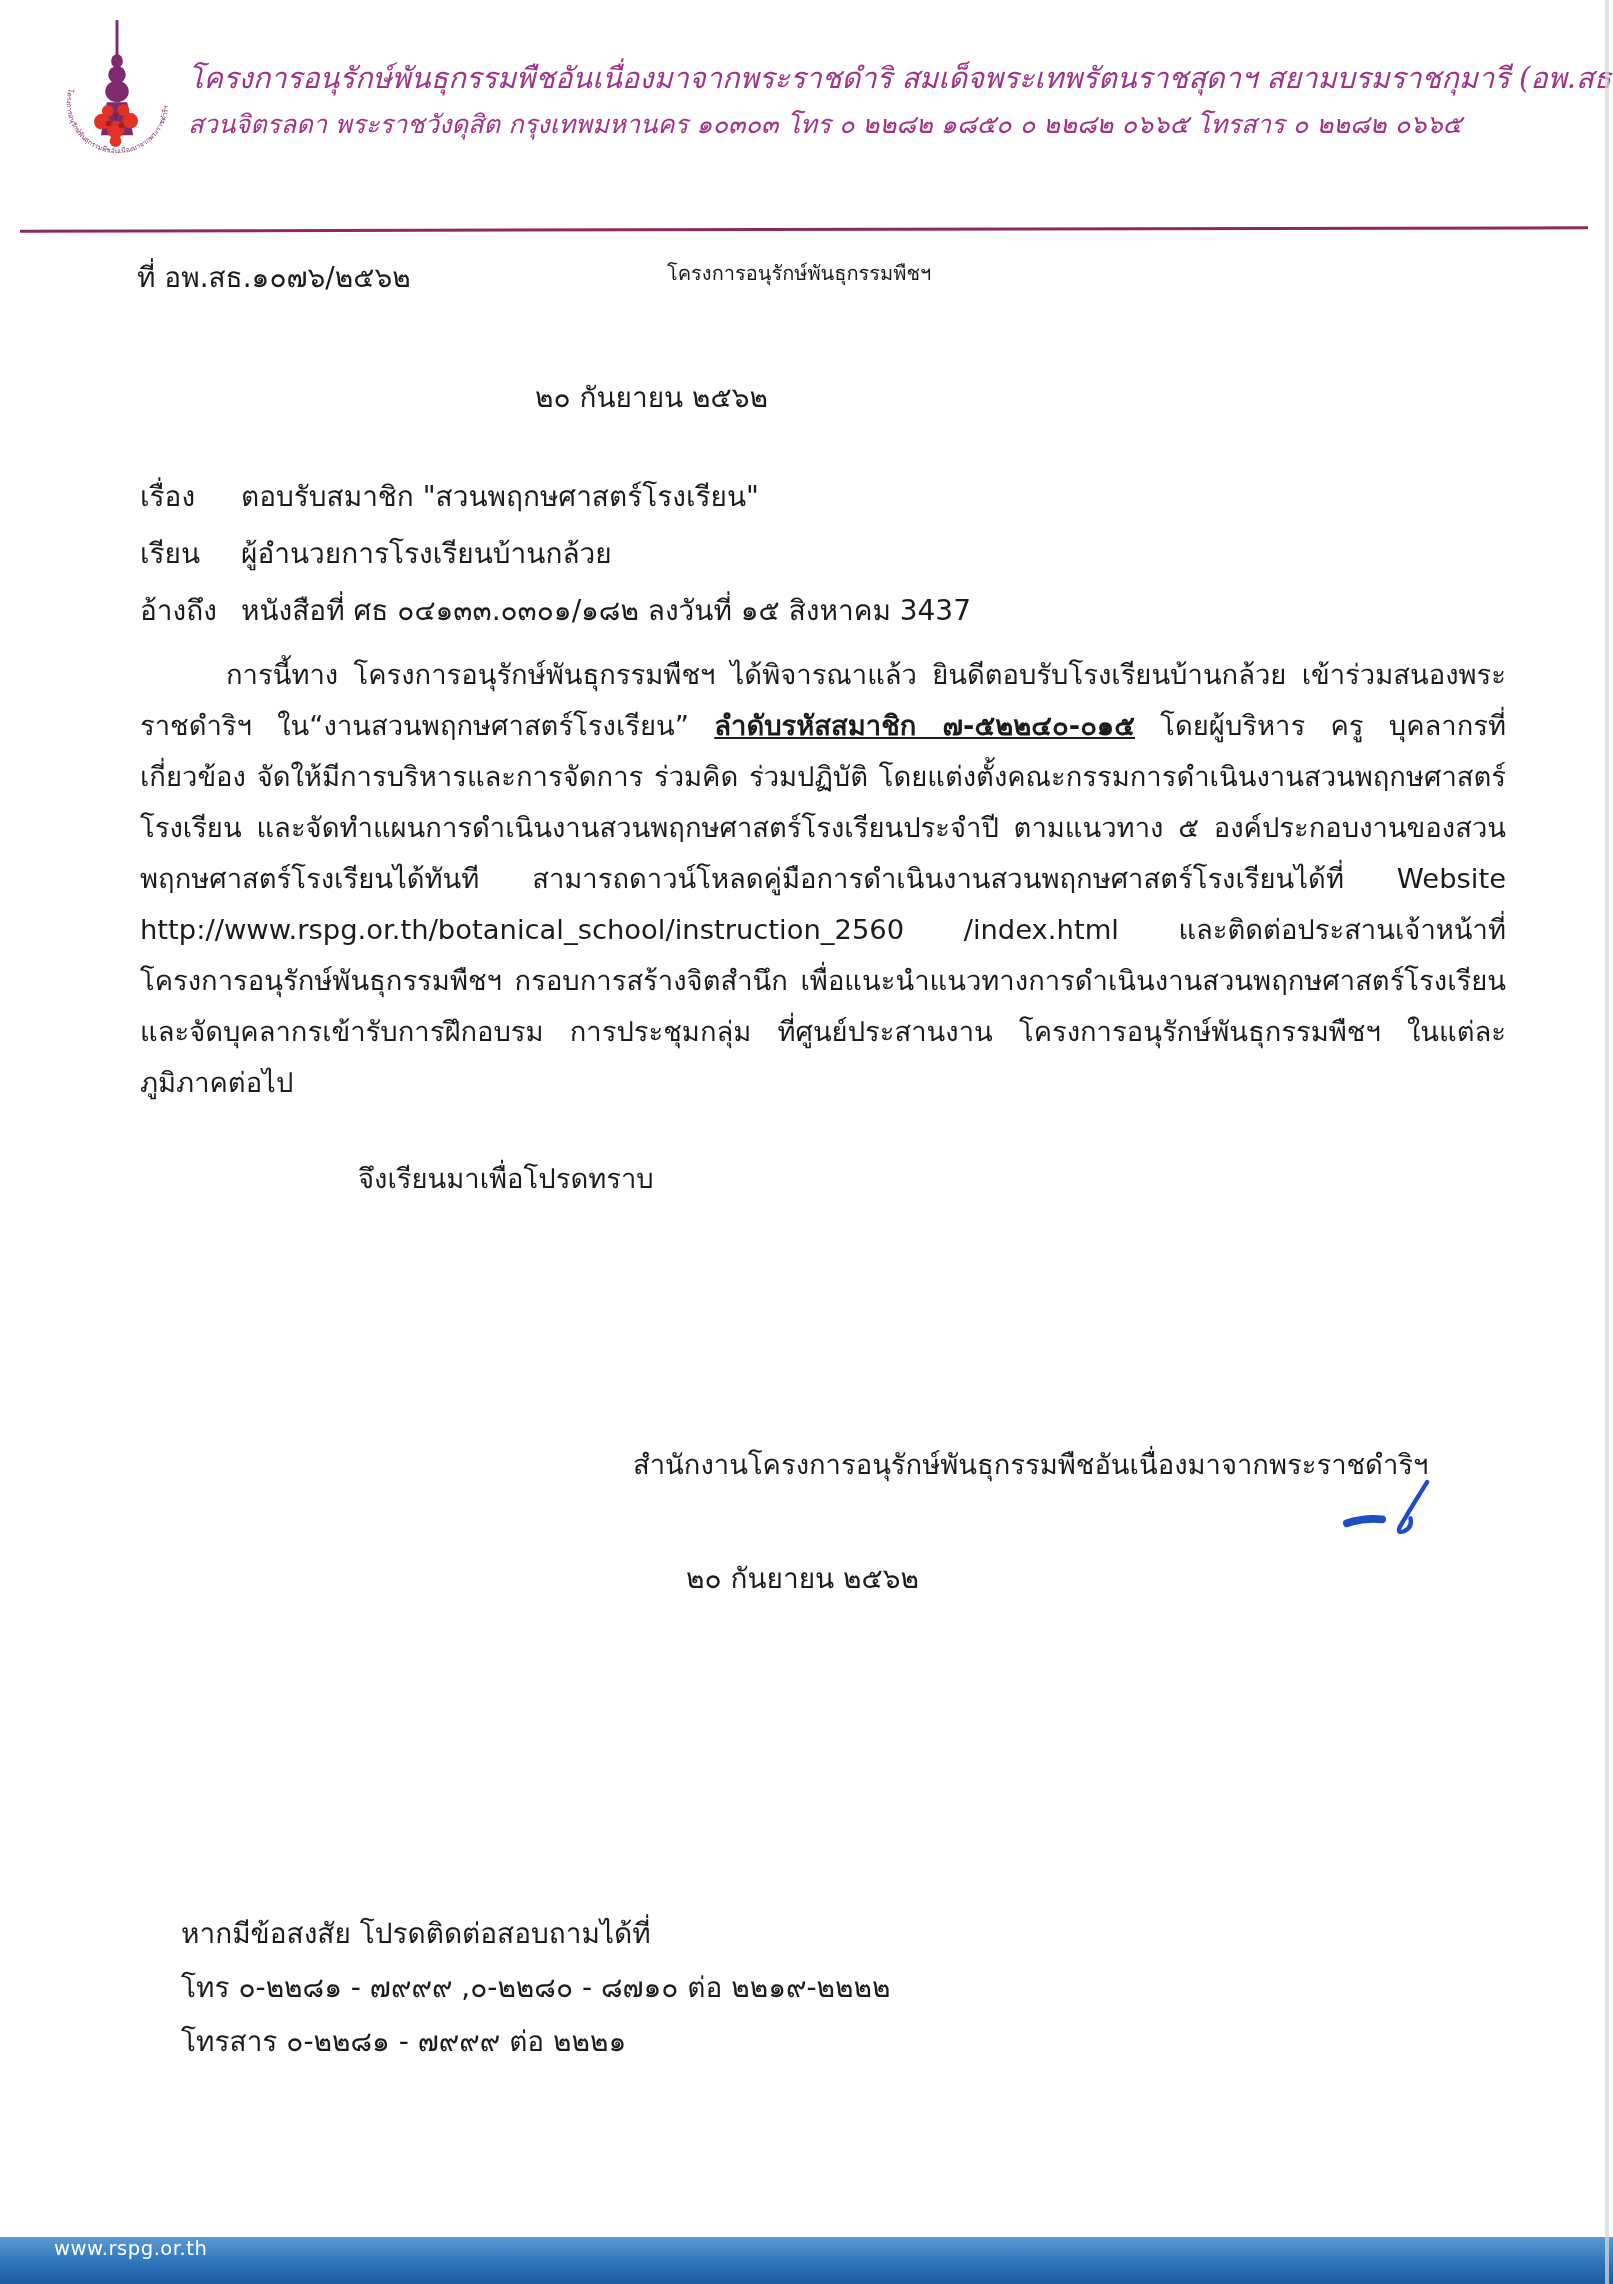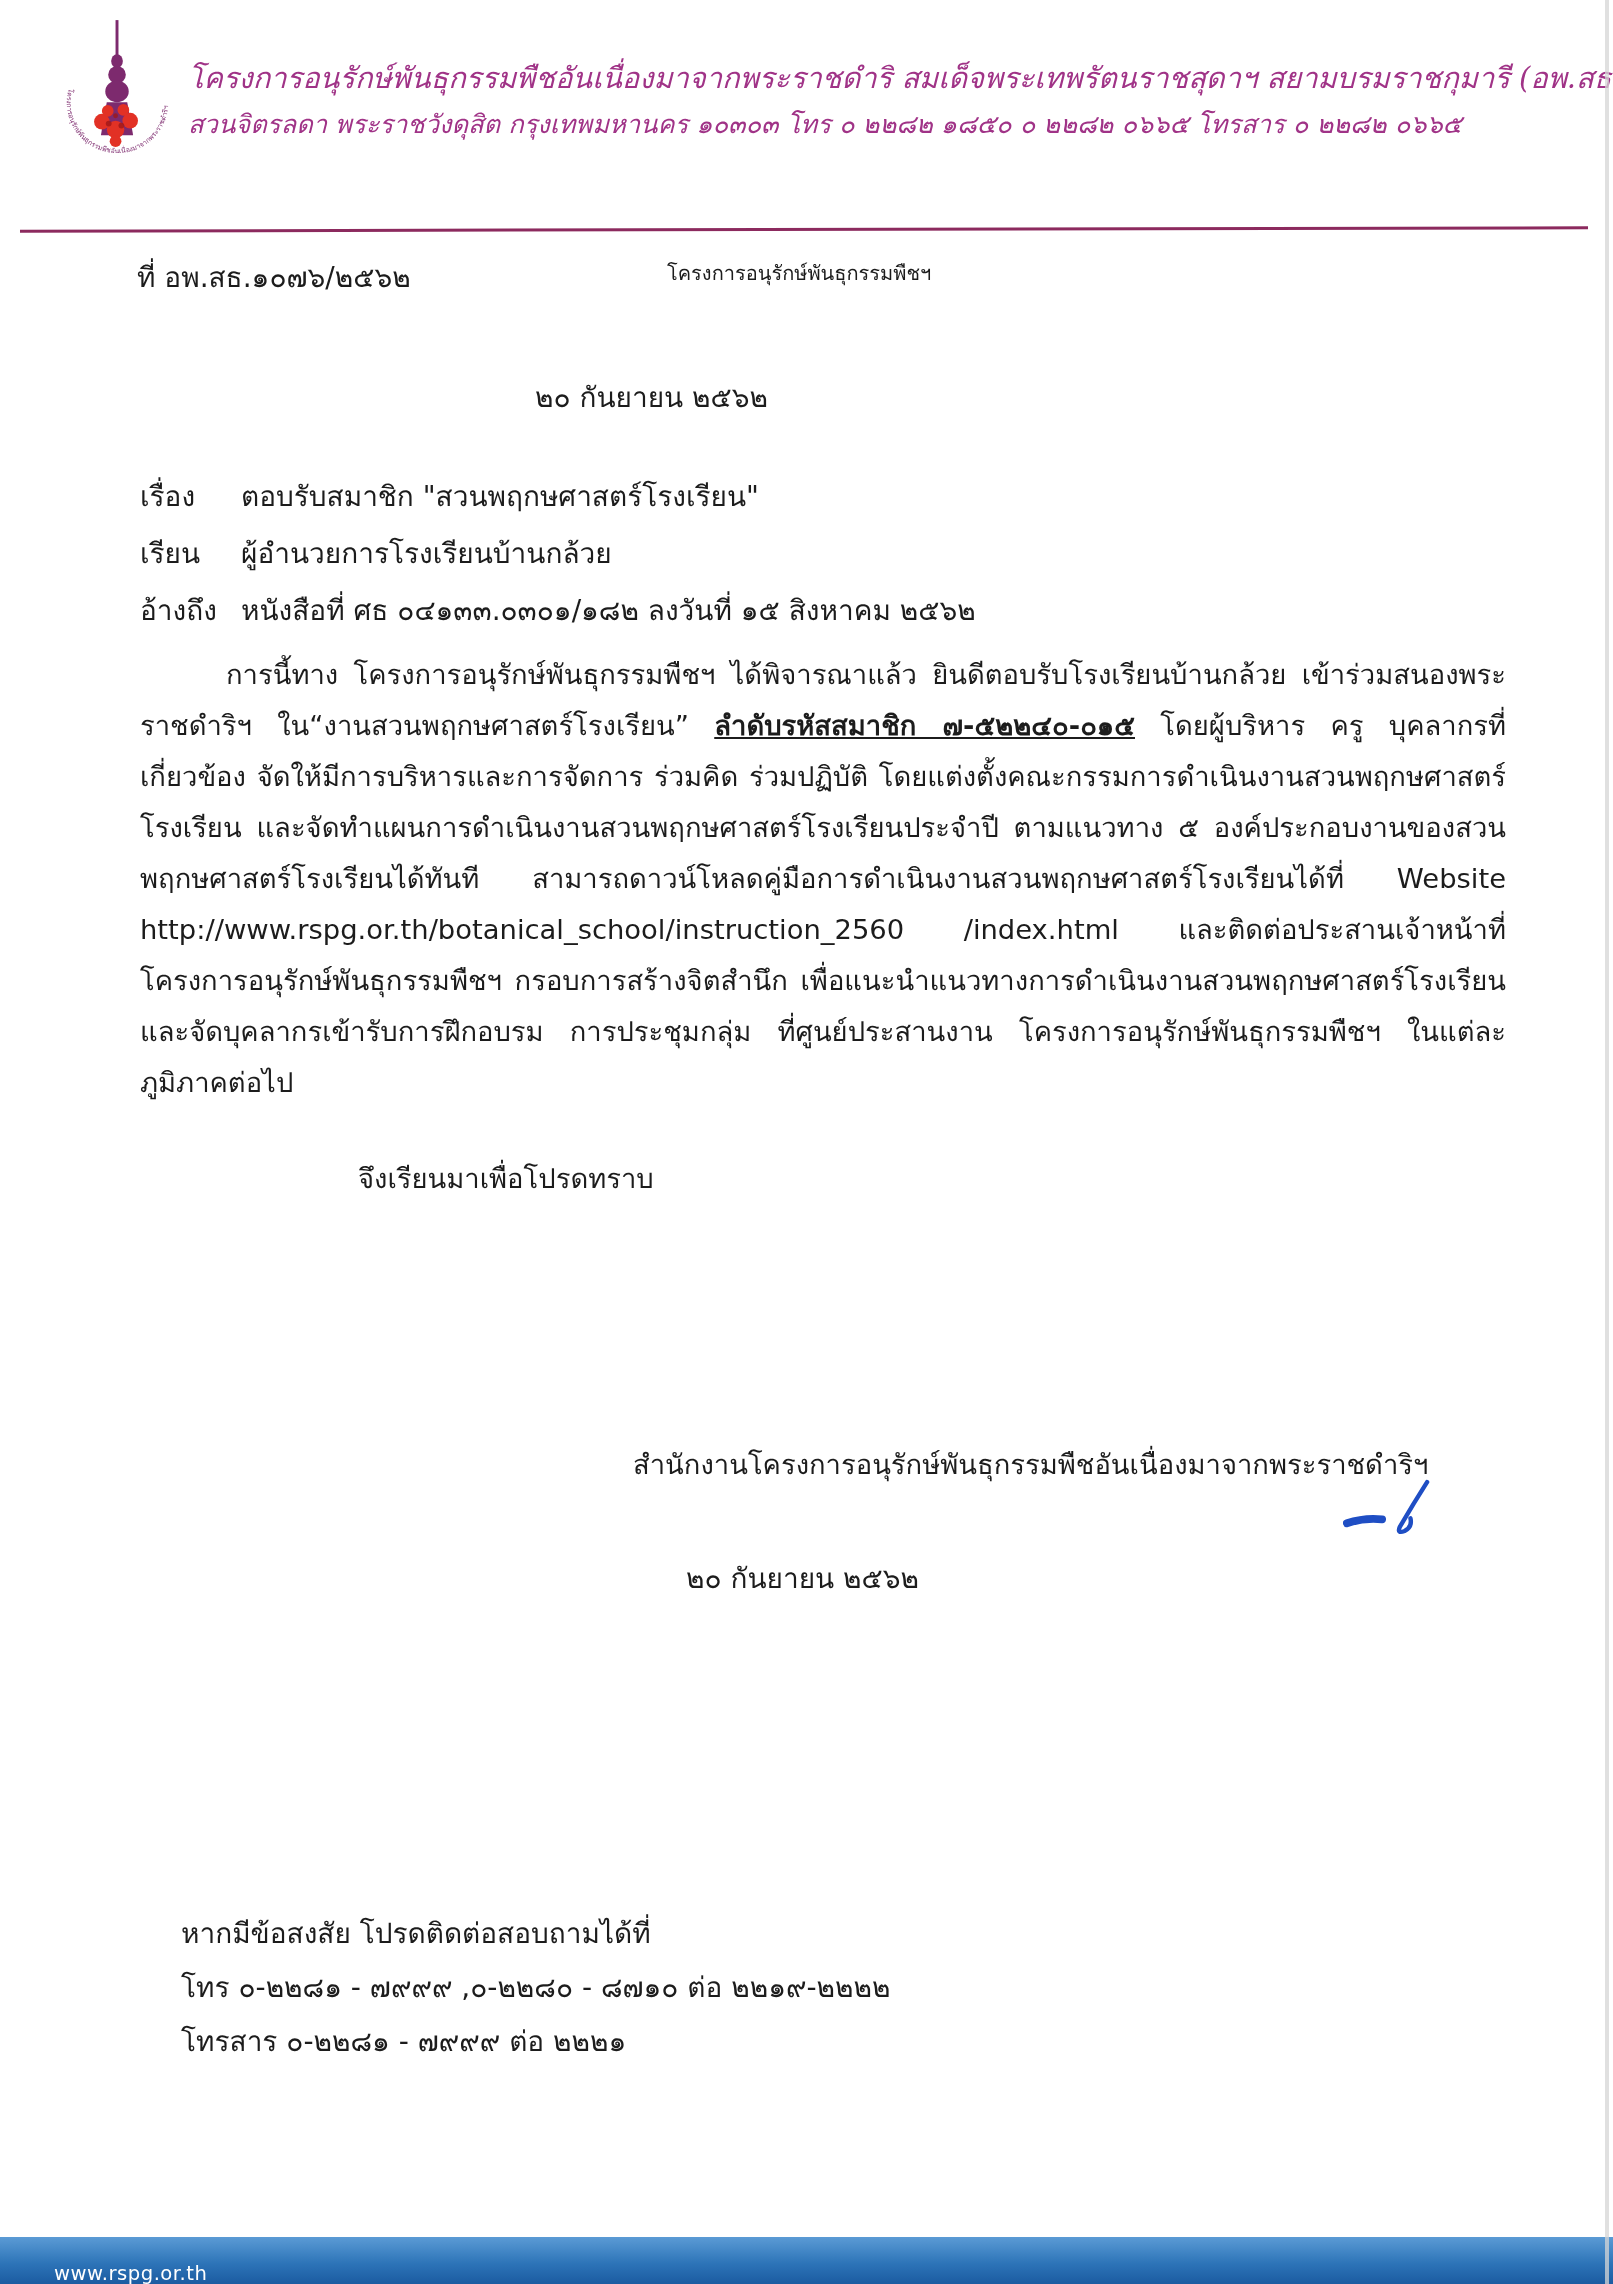--- a/index.html
+++ b/index.html
@@ -44,21 +44,21 @@
   
   .signoff-org { position:absolute; left:633px; top:1443px; font-size:27.4px; white-space:nowrap; }
   .signature { position:absolute; left:1343px; top:1478px; width:131px; height:63px; }
   .date-bottom { position:absolute; left:686px; top:1556px; font-size:28px; }
   
   .contact { position:absolute; left:181px; top:1907px; font-size:28px; line-height:54px; }
   
   .footer {
     position:absolute; left:0; bottom:0; width:100%; height:48px;
     background:linear-gradient(180deg,#5b9bd5 0%,#2d74b8 55%,#1a5aa0 100%);
-    display:flex; align-items:flex-end;
+    display:flex; align-items:flex-start;
   }
   .footer-url { margin-left:54px; color:#ffffff; font-size:19.6px; letter-spacing:0.5px; }
 </style>
 </head>
 <body>
 
 <div class="page">
 
   <svg class="logo" viewBox="0 0 128 136" aria-hidden="true">
     <defs>
@@ -108,21 +108,21 @@
     <div class="meta-row">
       <div class="meta-label">เรื่อง</div>
       <div>ตอบรับสมาชิก "สวนพฤกษศาสตร์โรงเรียน"</div>
     </div>
     <div class="meta-row">
       <div class="meta-label">เรียน</div>
       <div>ผู้อำนวยการโรงเรียนบ้านกล้วย</div>
     </div>
     <div class="meta-row">
       <div class="meta-label">อ้างถึง</div>
-      <div>หนังสือที่ ศธ ๐๔๑๓๓.๐๓๐๑/๑๘๒ ลงวันที่ ๑๕ สิงหาคม ๒๕๖๒</div>
+      <div>หนังสือที่ ศธ ๐๔๑๓๓.๐๓๐๑/๑๘๒ ลงวันที่ ๑๕ สิงหาคม 3437</div>
     </div>
   </div>
 
   <div class="body-block">
     <p><span>การนี้ทาง โครงการอนุรักษ์พันธุกรรมพืชฯ ได้พิจารณาแล้ว  ยินดีตอบรับโรงเรียนบ้านกล้วย เข้าร่วมสนองพระราชดำริฯ ใน“งานสวนพฤกษศาสตร์โรงเรียน” </span><span class="member-code">ลำดับรหัสสมาชิก ๗-๕๒๒๔๐-๐๑๕</span><span> โดยผู้บริหาร ครู บุคลากรที่เกี่ยวข้อง จัดให้มีการบริหารและการจัดการ ร่วมคิด ร่วมปฏิบัติ โดยแต่งตั้งคณะกรรมการดำเนินงานสวนพฤกษศาสตร์โรงเรียน และจัดทำแผนการดำเนินงานสวนพฤกษศาสตร์โรงเรียนประจำปี ตามแนวทาง ๕ องค์ประกอบงานของสวนพฤกษศาสตร์โรงเรียนได้ทันที สามารถดาวน์โหลดคู่มือการดำเนินงานสวนพฤกษศาสตร์โรงเรียนได้ที่ Website http://www.rspg.or.th/botanical_school/instruction_2560 /index.html และติดต่อประสานเจ้าหน้าที่ โครงการอนุรักษ์พันธุกรรมพืชฯ  กรอบการสร้างจิตสำนึก เพื่อแนะนำแนวทางการดำเนินงานสวนพฤกษศาสตร์โรงเรียน และจัดบุคลากรเข้ารับการฝึกอบรม การประชุมกลุ่ม ที่ศูนย์ประสานงาน โครงการอนุรักษ์พันธุกรรมพืชฯ ในแต่ละภูมิภาคต่อไป</span></p>
     <div class="closing">จึงเรียนมาเพื่อโปรดทราบ</div>
   </div>
 
   <div class="signoff-org">สำนักงานโครงการอนุรักษ์พันธุกรรมพืชอันเนื่องมาจากพระราชดำริฯ</div>
   <svg class="signature" viewBox="0 0 134 64" aria-hidden="true">

